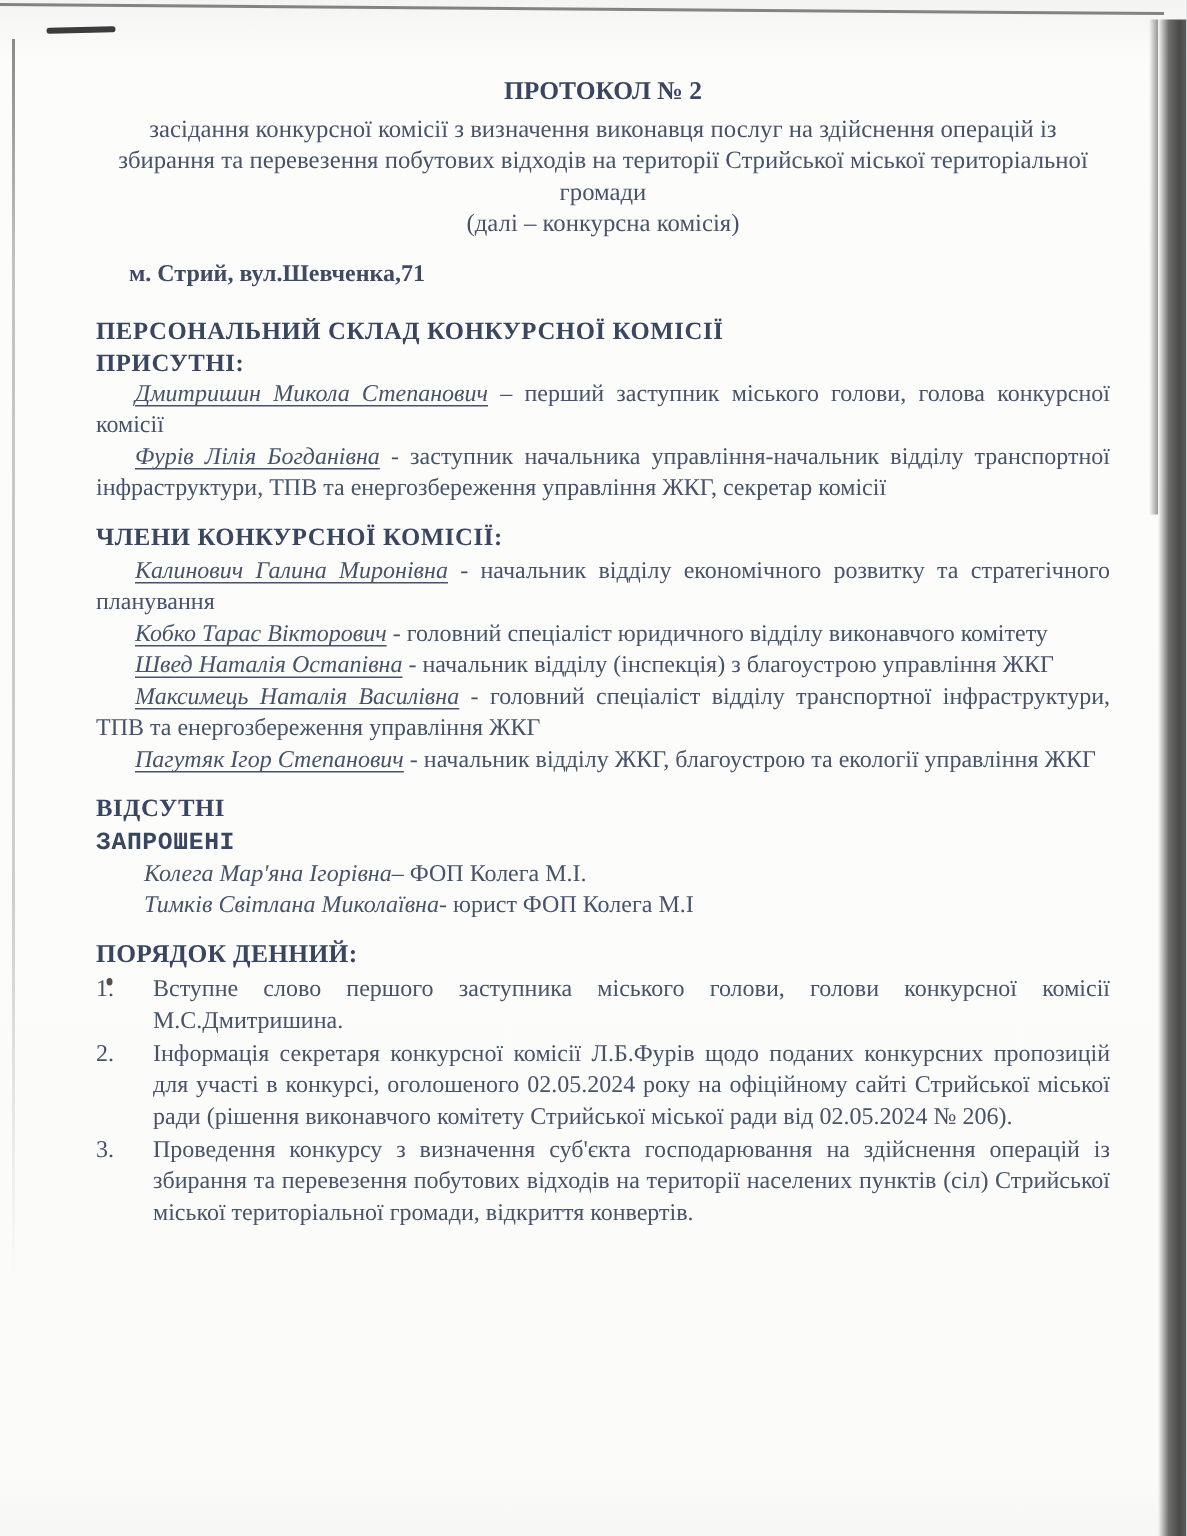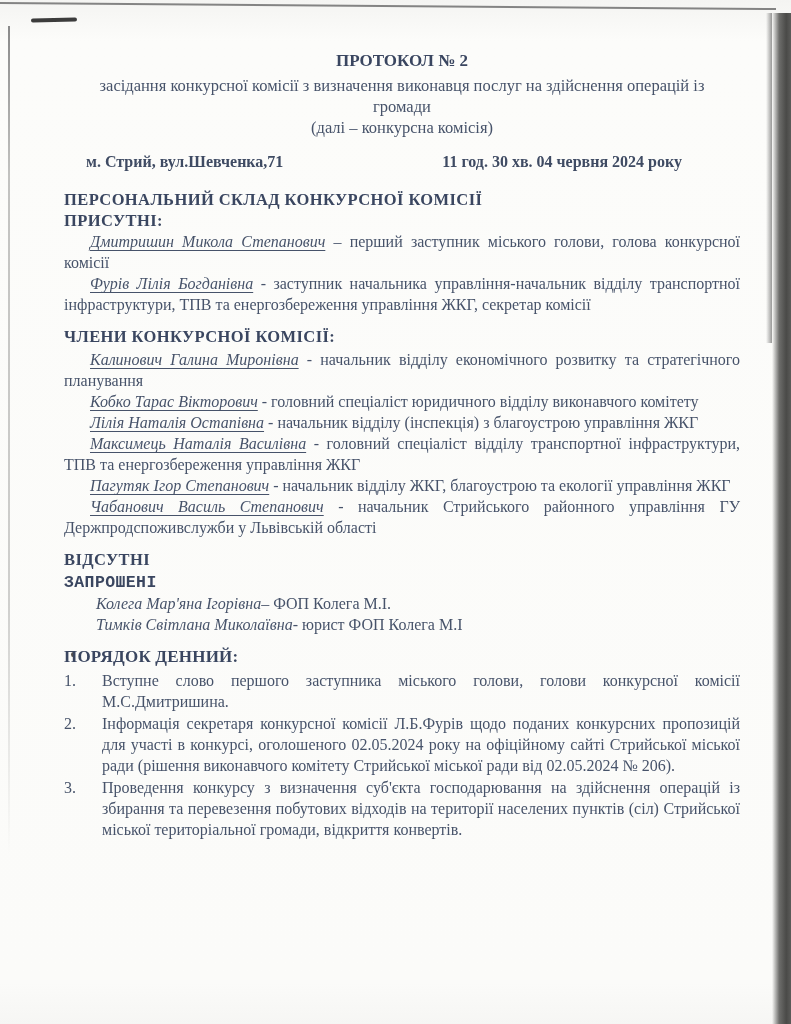--- a/index.html
+++ b/index.html
@@ -92,27 +92,27 @@
   <div class="scan-right-band"></div>
   <div class="scan-dash"></div>
   <div class="scan-dot"></div>
 
   <div class="content">
 
     <div class="title">ПРОТОКОЛ № 2</div>
 
     <div class="subtitle">
       <div>засідання конкурсної комісії з визначення виконавця послуг на здійснення операцій із</div>
+      <div>збирання та перевезення побутових відходів на території Стрийської міської територіальної</div>
       <div>громади</div>
       <div>(далі – конкурсна комісія)</div>
     </div>
 
     <div class="place-row">
       <span>м. Стрий, вул.Шевченка,71</span>
-      <span>11 год. 30 хв. 04 червня 2024 року</span>
     </div>
 
     <div class="h-sec h-comp">ПЕРСОНАЛЬНИЙ СКЛАД КОНКУРСНОЇ КОМІСІЇ</div>
     <div class="h-sec">ПРИСУТНІ:</div>
 
     <p class="person">
       <span class="pname">Дмитришин Микола Степанович</span>
       <span class="prole">– перший заступник міського голови, голова конкурсної комісії</span>
     </p>
     <p class="person">
@@ -124,34 +124,30 @@
 
     <p class="person">
       <span class="pname">Калинович Галина Миронівна</span>
       <span class="prole">- начальник відділу економічного розвитку та стратегічного планування</span>
     </p>
     <p class="person">
       <span class="pname">Кобко Тарас Вікторович</span>
       <span class="prole">- головний спеціаліст юридичного відділу виконавчого комітету</span>
     </p>
     <p class="person">
-      <span class="pname">Лілія Наталія Остапівна</span>
+      <span class="pname">Швед Наталія Остапівна</span>
       <span class="prole">- начальник відділу (інспекція) з благоустрою управління ЖКГ</span>
     </p>
     <p class="person">
       <span class="pname">Максимець Наталія Василівна</span>
       <span class="prole">- головний спеціаліст відділу транспортної інфраструктури, ТПВ та енергозбереження управління ЖКГ</span>
     </p>
     <p class="person">
       <span class="pname">Пагутяк Ігор Степанович</span>
       <span class="prole">- начальник відділу ЖКГ, благоустрою та екології управління ЖКГ</span>
-    </p>
-    <p class="person">
-      <span class="pname">Чабанович Василь Степанович</span>
-      <span class="prole">- начальник Стрийського районного управління ГУ Держпродспоживслужби у Львівській області</span>
     </p>
 
     <div class="h-sec h-absent">ВІДСУТНІ</div>
 
 
     <div class="h-sec h-invited">ЗАПРОШЕНІ</div>
 
     <p class="invited-entry">
       <span class="pname-plain">Колега Мар'яна Ігорівна</span><span class="prole">– ФОП Колега М.І.</span>
     </p>

